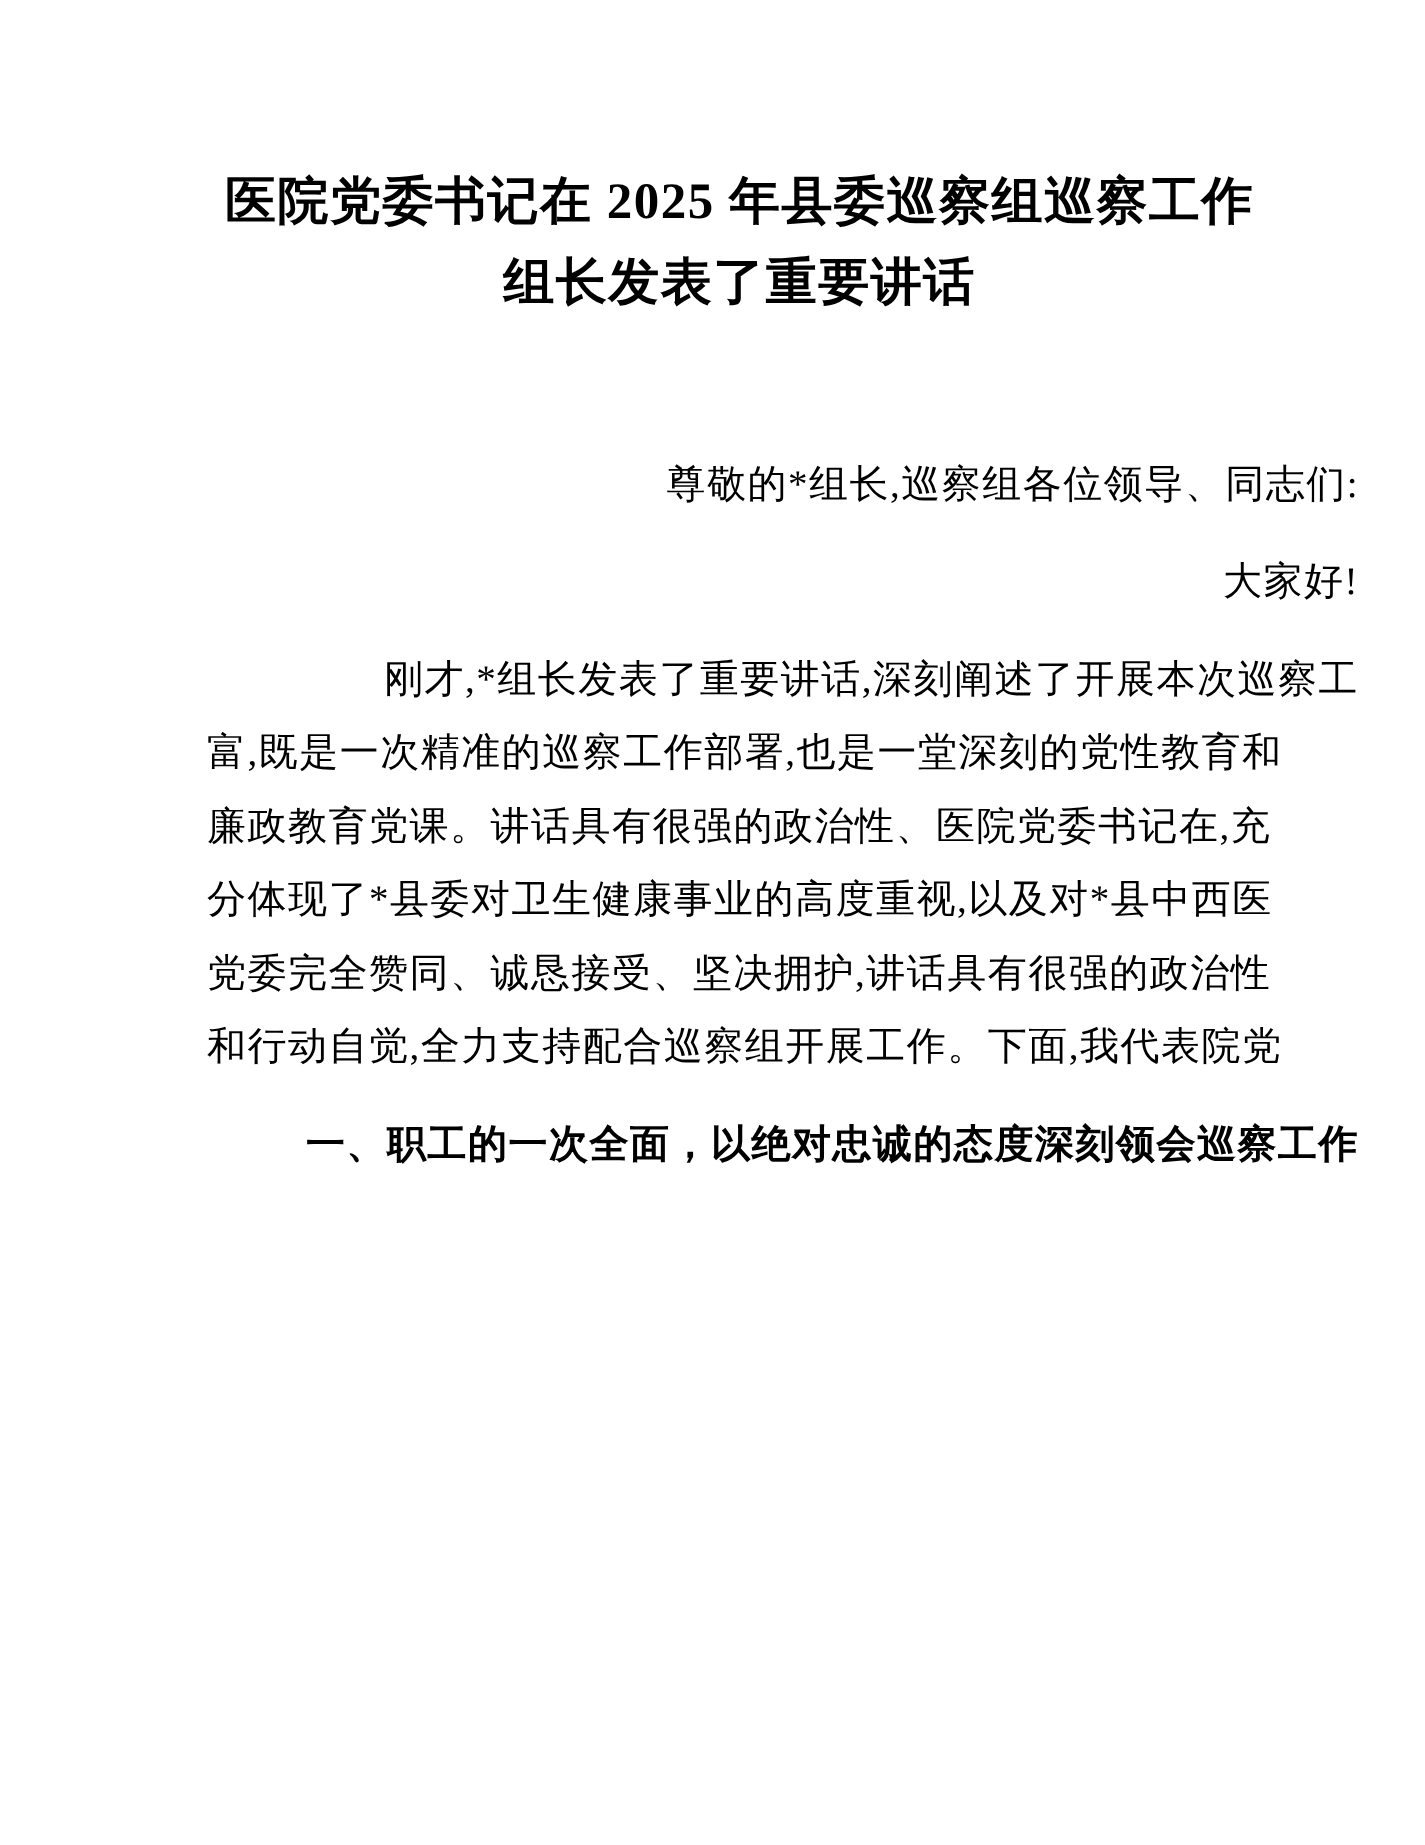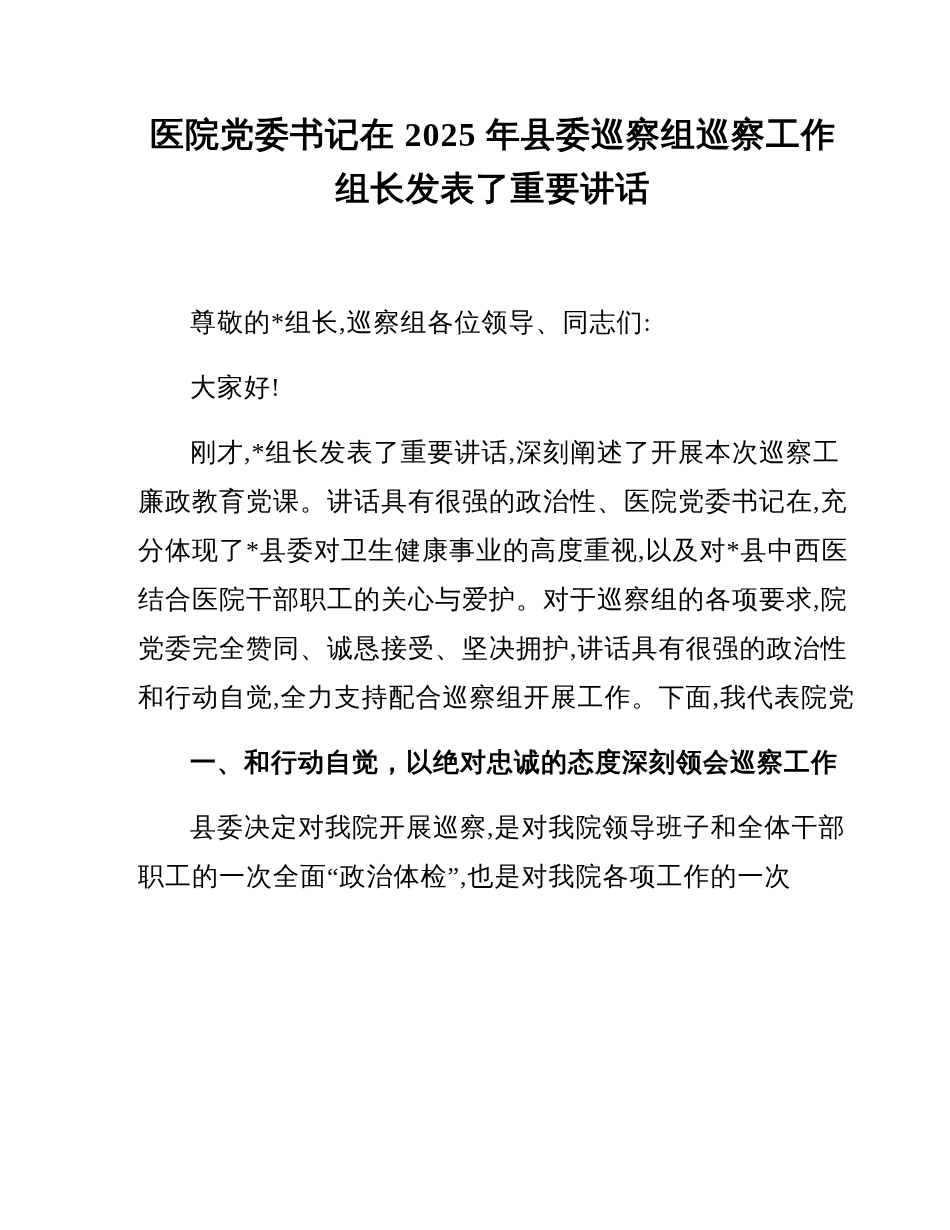--- a/index.html
+++ b/index.html
@@ -41,20 +41,21 @@
     font-size: 26px;
     line-height: 49px;
   }
   .line {
     display: block;
     white-space: nowrap;
     letter-spacing: 1px;
   }
   .indent {
     padding-left: 52px;
+    text-align: right;
   }
   .heading {
     font-family: "Liberation Sans", sans-serif;
     font-weight: bold;
   }
 </style>
 </head>
 <body>
 
 <div class="page">
@@ -69,31 +70,27 @@
     <p class="para">
       <span class="line indent">尊敬的*组长,巡察组各位领导、同志们:</span>
     </p>
 
     <p class="para">
       <span class="line indent">大家好!</span>
     </p>
 
     <div class="para">
       <span class="line indent">刚才,*组长发表了重要讲话,深刻阐述了开展本次巡察工</span>
+      <span class="line">富,既是一次精准的巡察工作部署,也是一堂深刻的党性教育和</span>
       <span class="line">廉政教育党课。讲话具有很强的政治性、医院党委书记在,充</span>
       <span class="line">分体现了*县委对卫生健康事业的高度重视,以及对*县中西医</span>
-      <span class="line">结合医院干部职工的关心与爱护。对于巡察组的各项要求,院</span>
       <span class="line">党委完全赞同、诚恳接受、坚决拥护,讲话具有很强的政治性</span>
       <span class="line">和行动自觉,全力支持配合巡察组开展工作。下面,我代表院党</span>
     </div>
 
     <div class="para heading">
-      <span class="line indent">一、和行动自觉，以绝对忠诚的态度深刻领会巡察工作</span>
+      <span class="line indent">一、职工的一次全面，以绝对忠诚的态度深刻领会巡察工作</span>
     </div>
 
-    <div class="para">
-      <span class="line indent">县委决定对我院开展巡察,是对我院领导班子和全体干部</span>
-      <span class="line">职工的一次全面“政治体检”,也是对我院各项工作的一次</span>
-    </div>
 
   </div>
 
 </div>
 
 </body></html>

